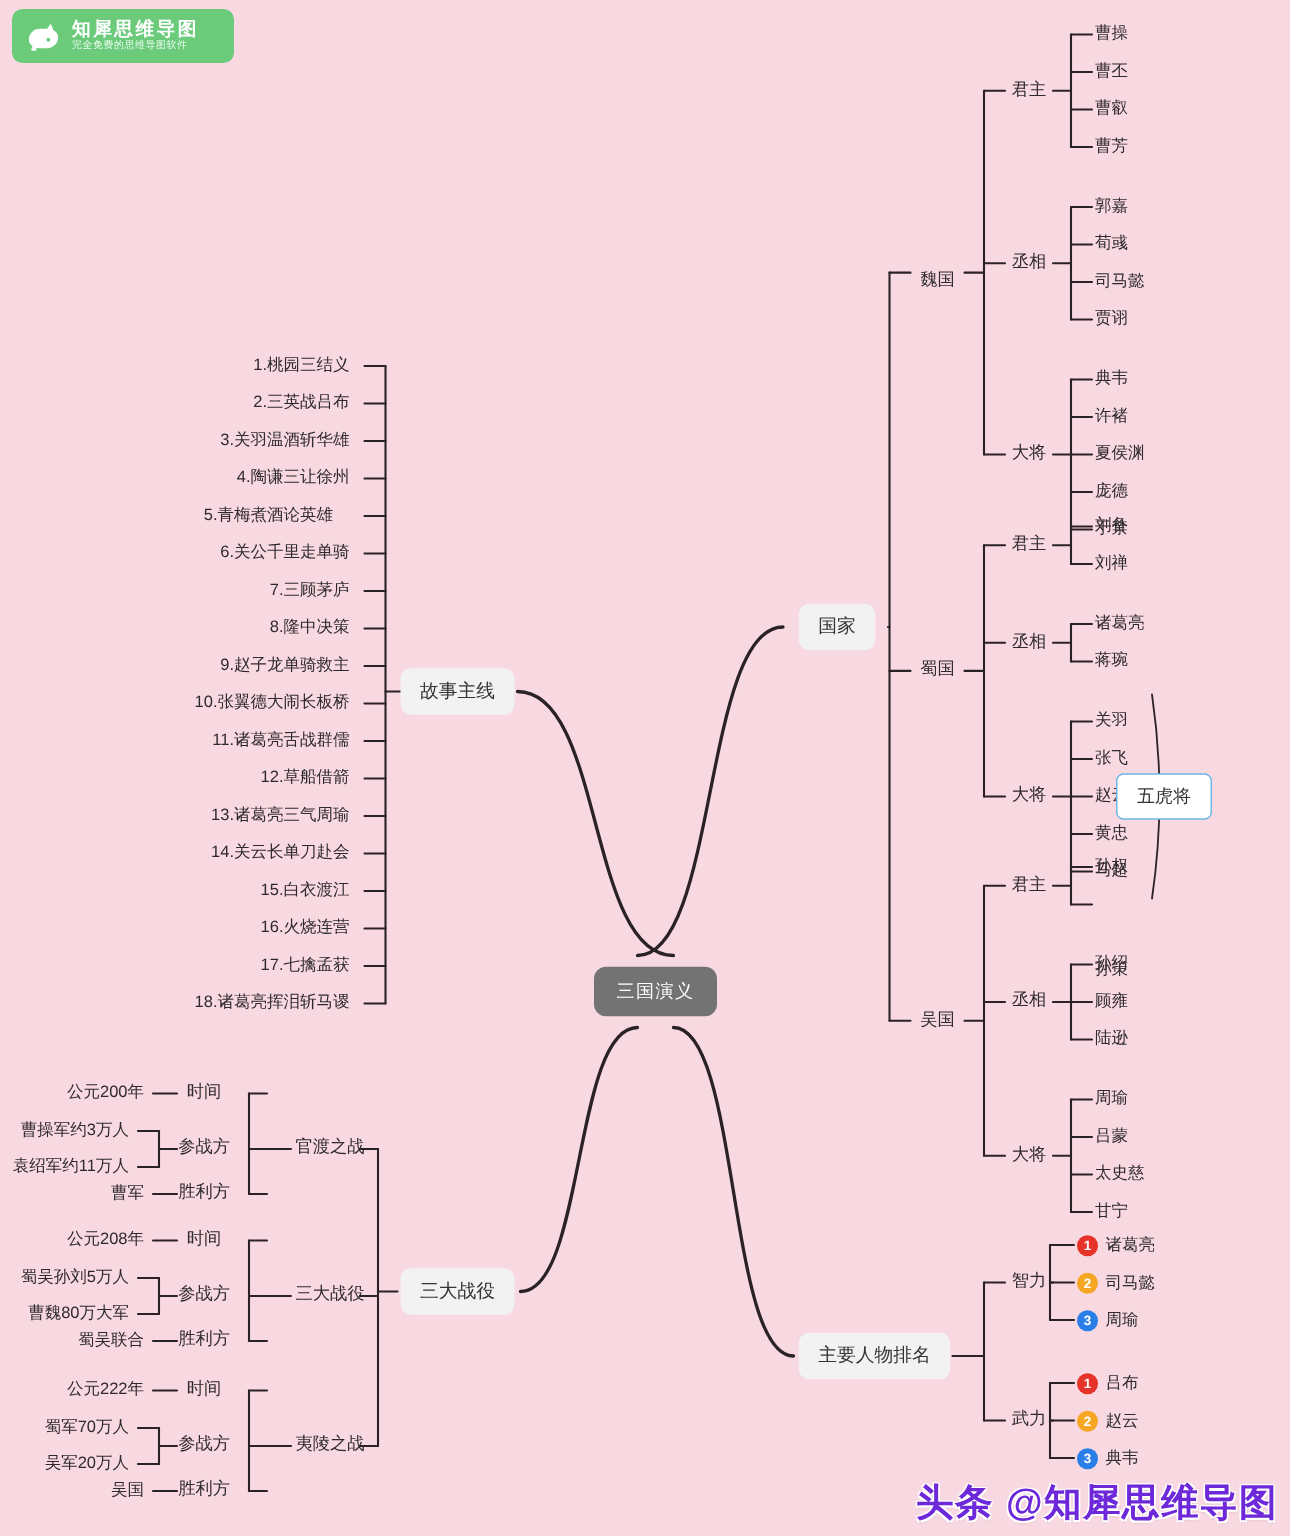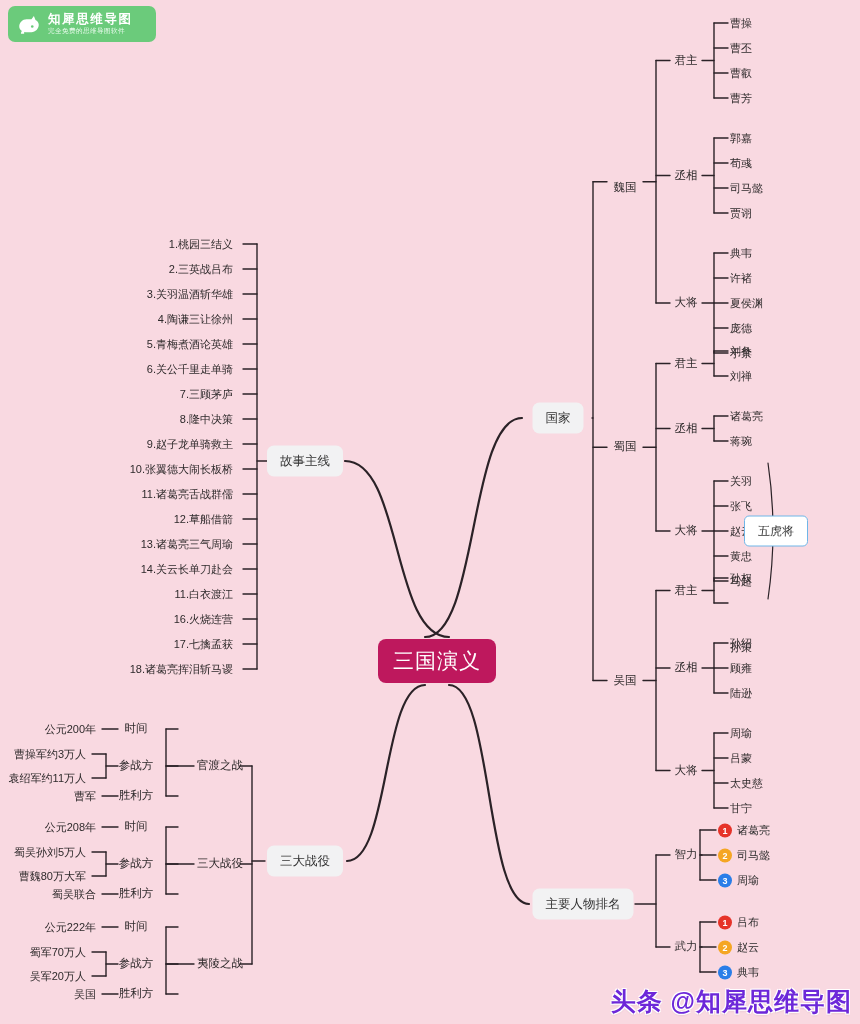--- a/index.html
+++ b/index.html
@@ -33,22 +33,22 @@
   .node-c{transform:translate(-50%,-50%);}
 
   .boxnode{
     position:absolute;transform:translate(-50%,-50%);
     background:#f2f2f3;border-radius:7px;
     padding:7px 13px;font-size:12.5px;color:#333;white-space:nowrap;
     box-shadow:0 0 0 0 rgba(0,0,0,0);
   }
   .rootnode{
     position:absolute;transform:translate(-50%,-50%);
-    background:#be185d;border-radius:8px;color:#fff;
-    padding:8px 15px;font-size:21px;letter-spacing:1px;white-space:nowrap;
+    background:#737373;border-radius:8px;color:#fff;
+    padding:8px 15px;font-size:12px;letter-spacing:1px;white-space:nowrap;
   }
   .tagnode{
     position:absolute;transform:translate(-50%,-50%);
     background:#ffffff;border:1px solid #6fb6e8;border-radius:5px;
     padding:6px 13px;font-size:12px;color:#333;white-space:nowrap;
   }
 
   
   .rank{
     position:absolute;transform:translate(0,-50%);
@@ -309,31 +309,31 @@
       <div class="rank" style="left: 718px; top: 972px;">
         <span class="badge" style="background: rgb(42, 126, 232);">3</span>
         <span>典韦</span>
       </div>
       <div class="node node-c" style="left: 686px; top: 947px;">武力</div>
       <div class="boxnode" style="left: 305px; top: 461px;">故事主线</div>
       <div class="node leaf" style="left: 233px; top: 244px; transform: translate(-100%, -50%);">1.桃园三结义</div>
       <div class="node leaf" style="left: 233px; top: 269px; transform: translate(-100%, -50%);">2.三英战吕布</div>
       <div class="node leaf" style="left: 233px; top: 294px; transform: translate(-100%, -50%);">3.关羽温酒斩华雄</div>
       <div class="node leaf" style="left: 233px; top: 319px; transform: translate(-100%, -50%);">4.陶谦三让徐州</div>
-      <div class="node leaf" style="left: 233px; top: 344px; transform: translate(-100%, -50%); padding-left: 46px;">5.青梅煮酒论英雄</div>
+      <div class="node leaf" style="left: 222px; top: 344px; transform: translate(-100%, -50%); padding-left: 46px;">5.青梅煮酒论英雄</div>
       <div class="node leaf" style="left: 233px; top: 369px; transform: translate(-100%, -50%);">6.关公千里走单骑</div>
       <div class="node leaf" style="left: 233px; top: 394px; transform: translate(-100%, -50%);">7.三顾茅庐</div>
       <div class="node leaf" style="left: 233px; top: 419px; transform: translate(-100%, -50%);">8.隆中决策</div>
       <div class="node leaf" style="left: 233px; top: 444px; transform: translate(-100%, -50%);">9.赵子龙单骑救主</div>
       <div class="node leaf" style="left: 233px; top: 469px; transform: translate(-100%, -50%);">10.张翼德大闹长板桥</div>
       <div class="node leaf" style="left: 233px; top: 494px; transform: translate(-100%, -50%);">11.诸葛亮舌战群儒</div>
       <div class="node leaf" style="left: 233px; top: 519px; transform: translate(-100%, -50%);">12.草船借箭</div>
       <div class="node leaf" style="left: 233px; top: 544px; transform: translate(-100%, -50%);">13.诸葛亮三气周瑜</div>
       <div class="node leaf" style="left: 233px; top: 569px; transform: translate(-100%, -50%);">14.关云长单刀赴会</div>
-      <div class="node leaf" style="left: 233px; top: 594px; transform: translate(-100%, -50%);">11.白衣渡江</div>
+      <div class="node leaf" style="left: 233px; top: 594px; transform: translate(-100%, -50%);">15.白衣渡江</div>
       <div class="node leaf" style="left: 233px; top: 619px; transform: translate(-100%, -50%);">16.火烧连营</div>
       <div class="node leaf" style="left: 233px; top: 644px; transform: translate(-100%, -50%);">17.七擒孟获</div>
       <div class="node leaf" style="left: 233px; top: 669px; transform: translate(-100%, -50%);">18.诸葛亮挥泪斩马谡</div>
       <div class="boxnode" style="left: 305px; top: 861px;">三大战役</div>
       <div class="node leaf" style="left: 96px; top: 729px; transform: translate(-100%, -50%);">公元200年</div>
       <div class="node leaf" style="left: 86px; top: 754px; transform: translate(-100%, -50%);">曹操军约3万人</div>
       <div class="node leaf" style="left: 86px; top: 778px; transform: translate(-100%, -50%); text-align: center;">袁绍军约11万人</div>
       <div class="node leaf" style="left: 96px; top: 796px; transform: translate(-100%, -50%);">曹军</div>
       <div class="node node-c" style="left: 136px; top: 729px;">时间</div>
       <div class="node node-c" style="left: 136px; top: 766px;">参战方</div>

